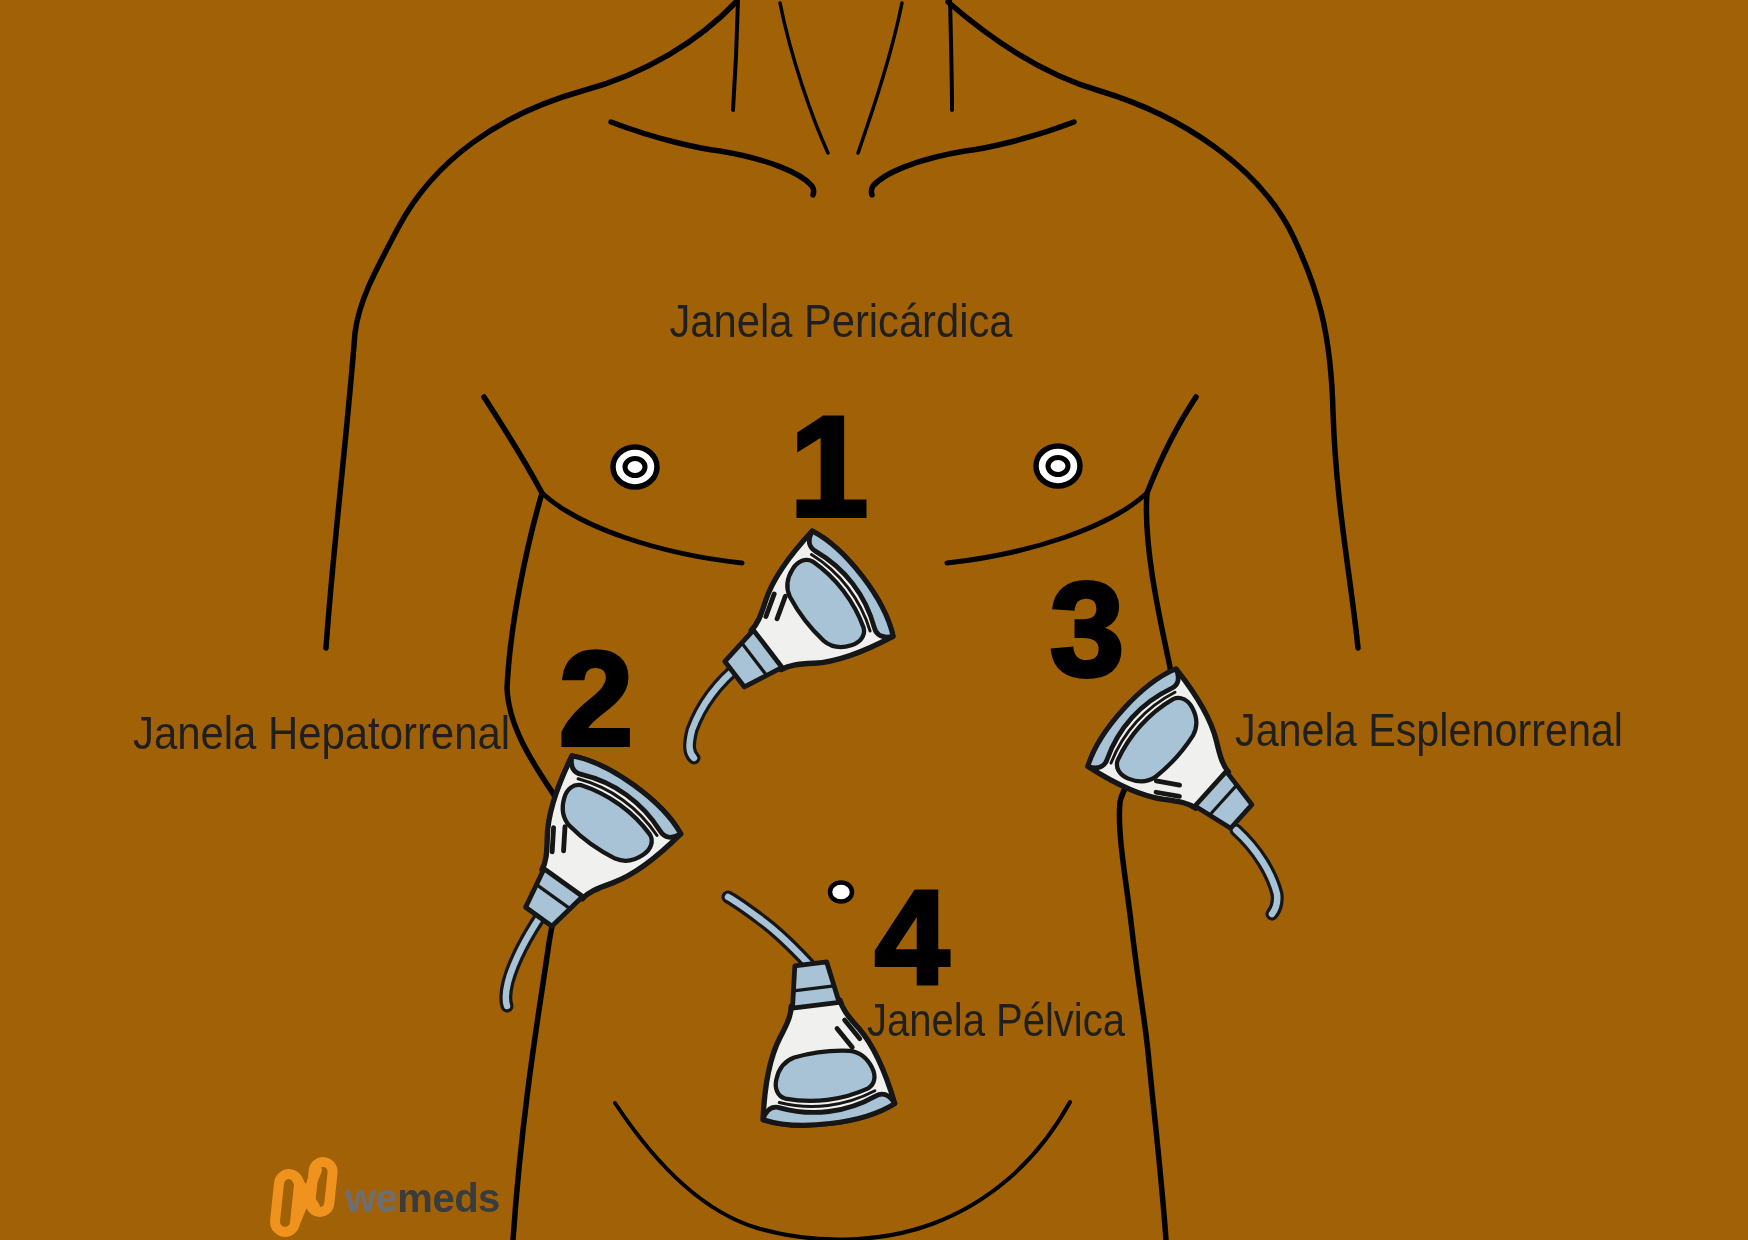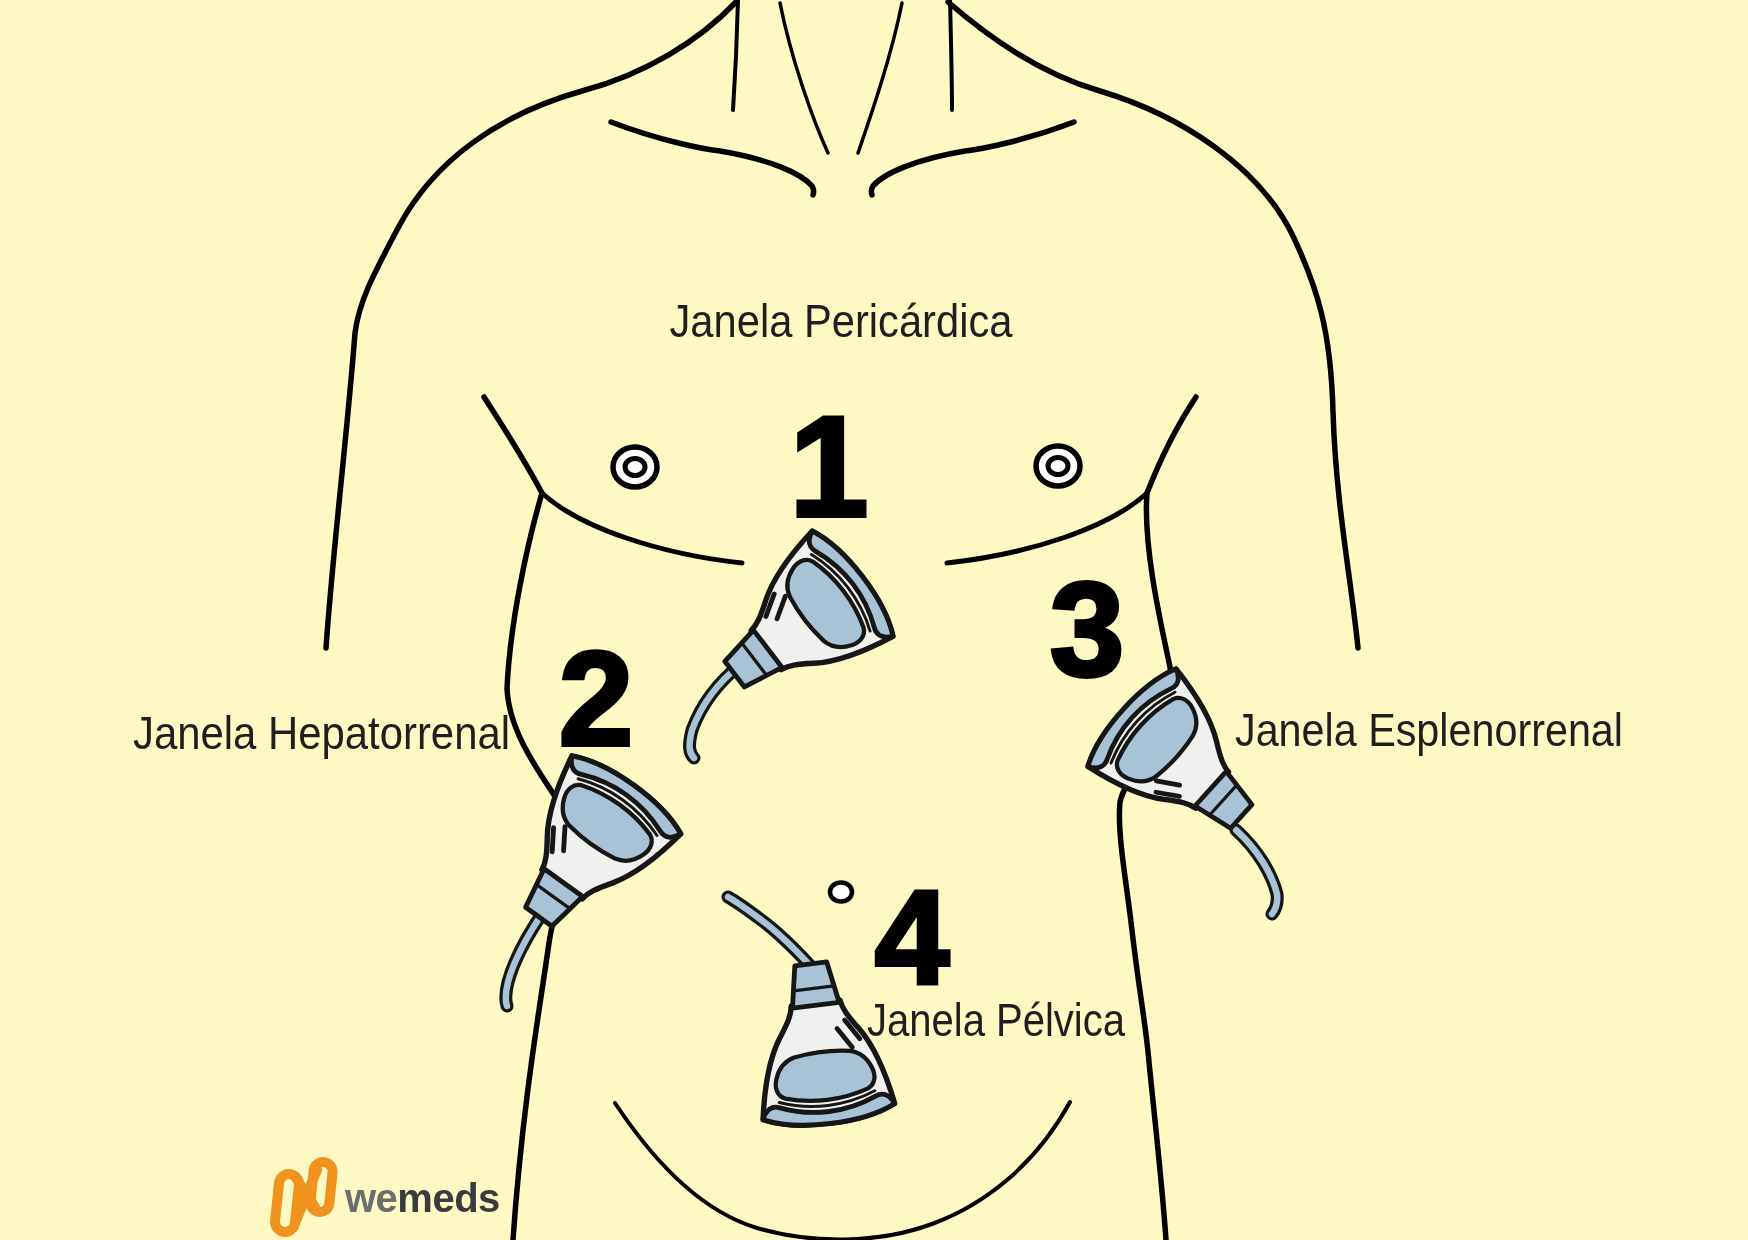--- a/index.html
+++ b/index.html
@@ -1,20 +1,20 @@
 <!DOCTYPE html>
 <html><head>
 <meta charset="utf-8">
 <style>
   html,body{margin:0;padding:0;background:#ffffff;}
   .page{
     position:relative;
     width:1748px;
     height:1240px;
-    background:#fef9c3;
+    background:#a16207;
     overflow:hidden;
     font-family:"Liberation Sans",sans-serif;
   }
   svg{position:absolute;left:0;top:0;}
   text{font-family:"Liberation Sans","DejaVu Sans",sans-serif;}
   .lbl{
     font-size:47px;
     fill:#1f1f1f;
   }
   .num{

